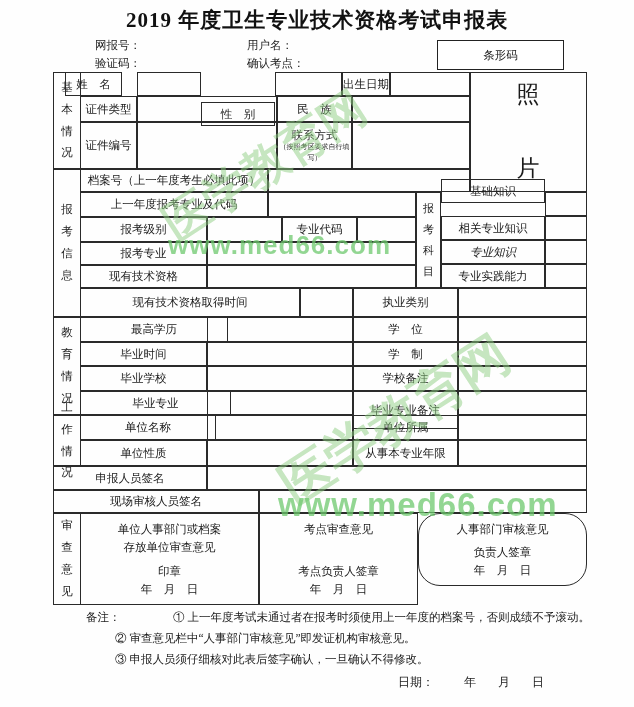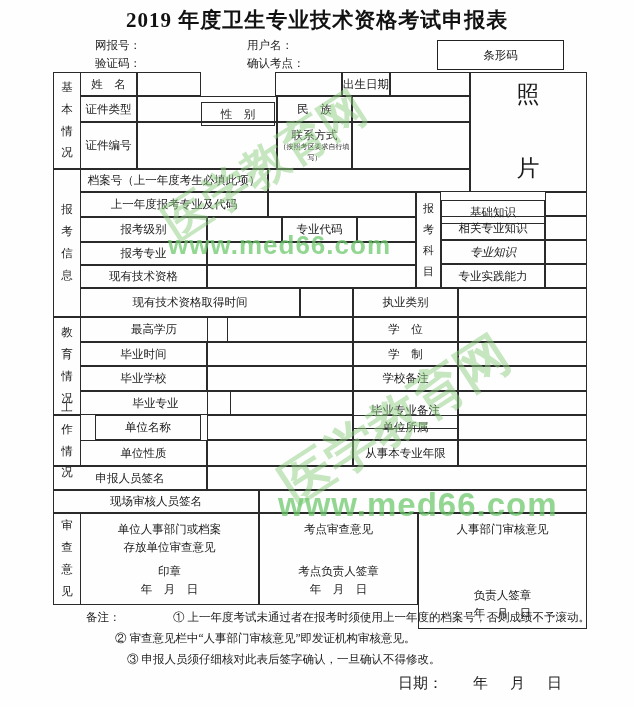--- a/index.html
+++ b/index.html
@@ -37,21 +37,21 @@
   .vert{white-space:pre-line;line-height:1.9;}
   .photo{font-size:23px;white-space:pre-line;line-height:3.2;letter-spacing:1px;}
   .contact-cell{flex-direction:column;justify-content:center;padding:1px;}
   .contact-note{font-size:7px;line-height:1.5;color:#222;}
   .rvcol{flex-direction:column;justify-content:space-between;padding:6px 2px 5px 2px;}
   .rv-title{white-space:pre-line;line-height:1.6;}
   .rv-bottom div{line-height:1.55;}
   .notes-label{position:absolute;font-size:11.5px;}
   .note-item{position:absolute;font-size:11.5px;white-space:nowrap;}
   .footer-date{
-    position:absolute;left:398px;top:674px;font-size:15px;display:flex;align-items:center;
+    position:absolute;left:398px;top:674px;font-size:12px;display:flex;align-items:center;
   }
   .footer-date span{display:inline-block;}
   .fd-y{margin-left:30px;} .fd-m{margin-left:22px;} .fd-d{margin-left:22px;}
   
   .wm{position:absolute;pointer-events:none;white-space:nowrap;font-family:"Liberation Sans","DejaVu Sans",sans-serif;}
   .wm-diag{font-size:46px;font-weight:bold;color:rgba(142,205,130,0.50);transform:rotate(-33deg);}
   .wm-site{font-weight:bold;color:rgba(110,200,110,0.75);letter-spacing:1px;}
 </style>
 </head>
 <body>
@@ -82,21 +82,21 @@
 况</div>
   <div class="cell vert" style="left:53px;top:415px;width:28px;height:51px;">工
 作
 情
 况</div>
   <div class="cell vert" style="left:53px;top:513px;width:28px;height:92px;">审
 查
 意
 见</div>
 
-  <div class="cell" style="left:80px;top:72px;width:57px;height:24px;">姓　名</div>
+  <div class="cell" style="left:65px;top:72px;width:57px;height:24px;">姓　名</div>
   <div class="cell" style="left:137px;top:72px;width:64px;height:24px;"></div>
   <div class="cell" style="left:201px;top:72px;width:74px;height:24px;margin-top:30px;">性　别</div>
   <div class="cell" style="left:275px;top:72px;width:67px;height:24px;"></div>
   <div class="cell" style="left:342px;top:72px;width:48px;height:24px;">出生日期</div>
   <div class="cell" style="left:390px;top:72px;width:80px;height:24px;"></div>
 
   <div class="cell photo" style="left:470px;top:72px;width:117px;height:120px;">照
 片</div>
 
   <div class="cell" style="left:80px;top:96px;width:57px;height:26px;">证件类型</div>
@@ -126,21 +126,21 @@
   <div class="cell" style="left:80px;top:242px;width:127px;height:23px;">报考专业</div>
   <div class="cell" style="left:207px;top:242px;width:209px;height:23px;"></div>
 
   <div class="cell" style="left:80px;top:265px;width:127px;height:23px;">现有技术资格</div>
   <div class="cell" style="left:207px;top:265px;width:209px;height:23px;"></div>
 
   <div class="cell vert" style="left:416px;top:192px;width:25px;height:96px;font-size:11px;">报
 考
 科
 目</div>
-  <div class="cell" style="left:441px;top:200px;width:104px;height:24px;">基础知识</div>
+  <div class="cell" style="left:441px;top:179px;width:104px;height:24px;">基础知识</div>
   <div class="cell" style="left:545px;top:192px;width:42px;height:24px;"></div>
   <div class="cell" style="left:441px;top:216px;width:104px;height:24px;">相关专业知识</div>
   <div class="cell" style="left:545px;top:216px;width:42px;height:24px;"></div>
   <div class="cell" style="left:441px;top:240px;width:104px;height:24px;font-style:italic;">专业知识</div>
   <div class="cell" style="left:545px;top:240px;width:42px;height:24px;"></div>
   <div class="cell" style="left:441px;top:264px;width:104px;height:24px;">专业实践能力</div>
   <div class="cell" style="left:545px;top:264px;width:42px;height:24px;"></div>
 
   <div class="cell" style="left:80px;top:288px;width:220px;height:29px;">现有技术资格取得时间</div>
   <div class="cell" style="left:300px;top:288px;width:53px;height:29px;"></div>
@@ -160,21 +160,21 @@
   <div class="cell" style="left:80px;top:366px;width:127px;height:25px;">毕业学校</div>
   <div class="cell" style="left:207px;top:366px;width:146px;height:25px;"></div>
   <div class="cell" style="left:353px;top:366px;width:105px;height:25px;">学校备注</div>
   <div class="cell" style="left:458px;top:366px;width:129px;height:25px;"></div>
 
   <div class="cell" style="left:80px;top:391px;width:151px;height:24px;">毕业专业</div>
   <div class="cell" style="left:207px;top:391px;width:146px;height:24px;"></div>
   <div class="cell" style="left:353px;top:391px;width:105px;height:38px;">毕业专业备注</div>
   <div class="cell" style="left:458px;top:391px;width:129px;height:24px;"></div>
 
-  <div class="cell" style="left:95px;top:415px;width:106px;height:25px;">单位名称</div>
+  <div class="cell" style="left:80px;top:415px;width:136px;height:25px;">单位名称</div>
   <div class="cell" style="left:207px;top:415px;width:146px;height:25px;"></div>
   <div class="cell" style="left:353px;top:415px;width:105px;height:25px;">单位所属</div>
   <div class="cell" style="left:458px;top:415px;width:129px;height:25px;"></div>
 
   <div class="cell" style="left:80px;top:440px;width:127px;height:26px;">单位性质</div>
   <div class="cell" style="left:207px;top:440px;width:146px;height:26px;"></div>
   <div class="cell" style="left:353px;top:440px;width:105px;height:26px;">从事本专业年限</div>
   <div class="cell" style="left:458px;top:440px;width:129px;height:26px;"></div>
 
   <div class="cell" style="left:53px;top:466px;width:154px;height:24px;">申报人员签名</div>
@@ -190,32 +190,32 @@
       <div>年　月　日</div>
     </div>
   </div>
   <div class="cell rvcol" style="left:259px;top:513px;width:159px;height:92px;">
     <div class="rv-title">考点审查意见</div>
     <div class="rv-bottom">
       <div>考点负责人签章</div>
       <div>年　月　日</div>
     </div>
   </div>
-  <div class="cell rvcol" style="left:418px;top:513px;width:169px;height:116px;">
+  <div class="cell rvcol" style="left:418px;top:513px;width:169px;height:73px;border-radius:22px;">
     <div class="rv-title">人事部门审核意见</div>
     <div class="rv-bottom">
       <div>负责人签章</div>
       <div>年　月　日</div>
     </div>
   </div>
 
   <div class="notes-label" style="left:86px;top:610px;">备注：</div>
   <div class="note-item" style="left:127px;top:610px;margin-left:46px;">① 上一年度考试未通过者在报考时须使用上一年度的档案号，否则成绩不予滚动。</div>
   <div class="note-item" style="left:115px;top:631px;">② 审查意见栏中“人事部门审核意见”即发证机构审核意见。</div>
-  <div class="note-item" style="left:115px;top:652px;margin-left:12px;">③ 申报人员须仔细核对此表后签字确认，一旦确认不得修改。</div>
+  <div class="note-item" style="left:115px;top:652px;">③ 申报人员须仔细核对此表后签字确认，一旦确认不得修改。</div>
 
   <div class="footer-date">
     <span>日期：</span>
     <span class="fd-y">年</span>
     <span class="fd-m">月</span>
     <span class="fd-d">日</span>
   </div>
 
   <div class="wm wm-diag" style="left:150px;top:135px;">医学教育网</div>
   <div class="wm wm-site" style="left:168px;top:230px;font-size:26px;">www.med66.com</div>

